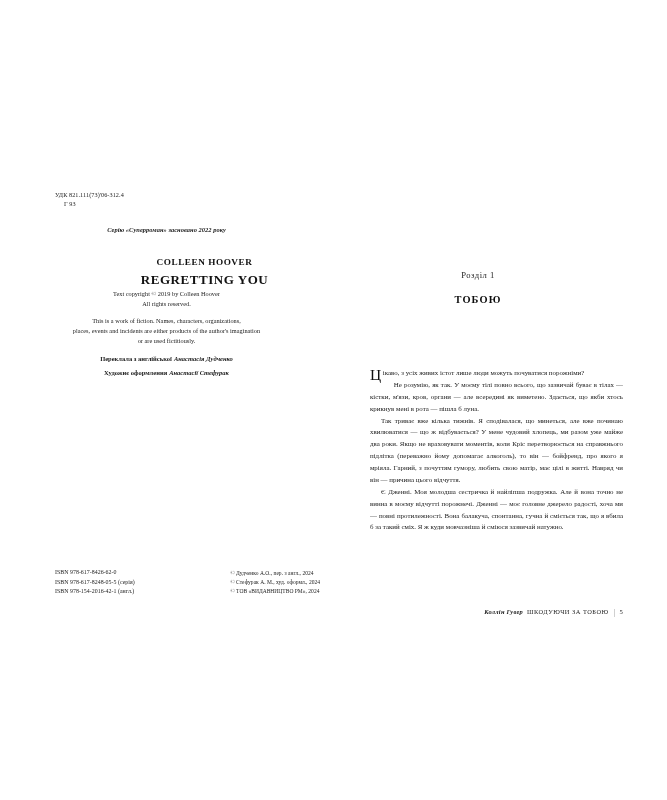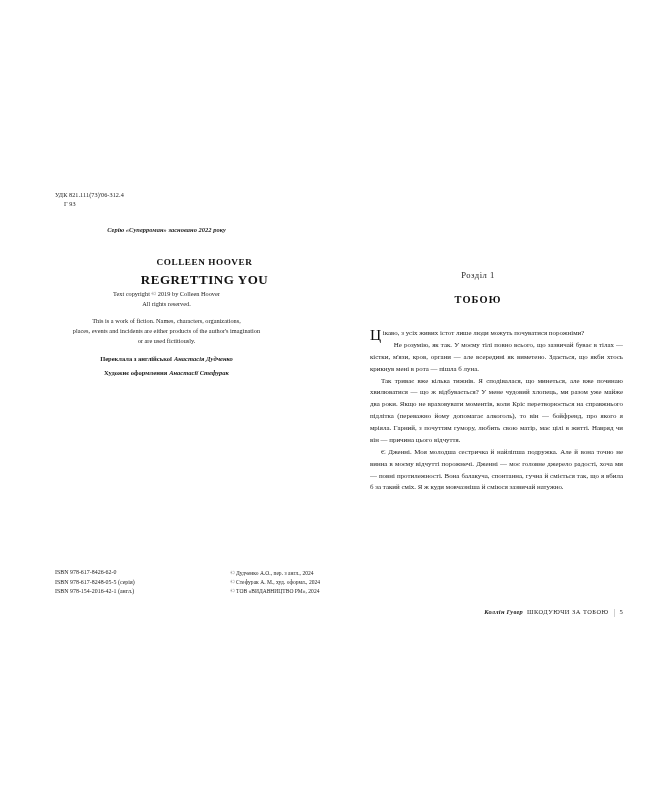--- a/index.html
+++ b/index.html
@@ -195,20 +195,21 @@
     text-justify: inter-word;
     color: #1a1a1a;
     margin: 0;
     letter-spacing: 0.01px;
   }
   .p.indent {
     text-indent: 11px;
   }
   .p.lead {
     text-indent: 0;
+    margin-top: 40px;
   }
 
   
   .p.lead::first-letter {
     float: left;
     font-size: 15.5px;
     line-height: 0.86;
     padding-right: 1.6px;
     padding-top: 0.5px;
     font-weight: 400;

